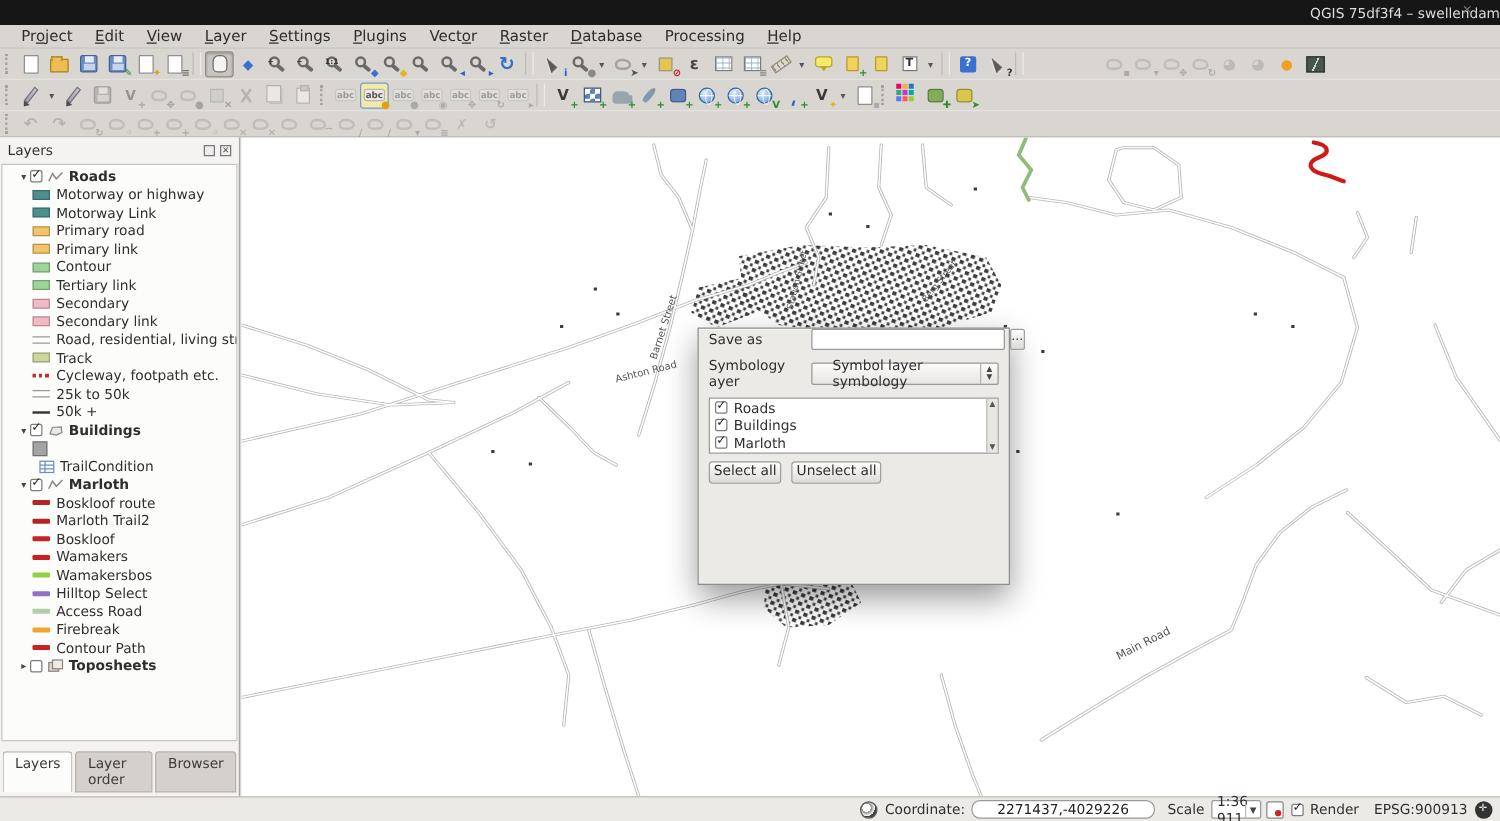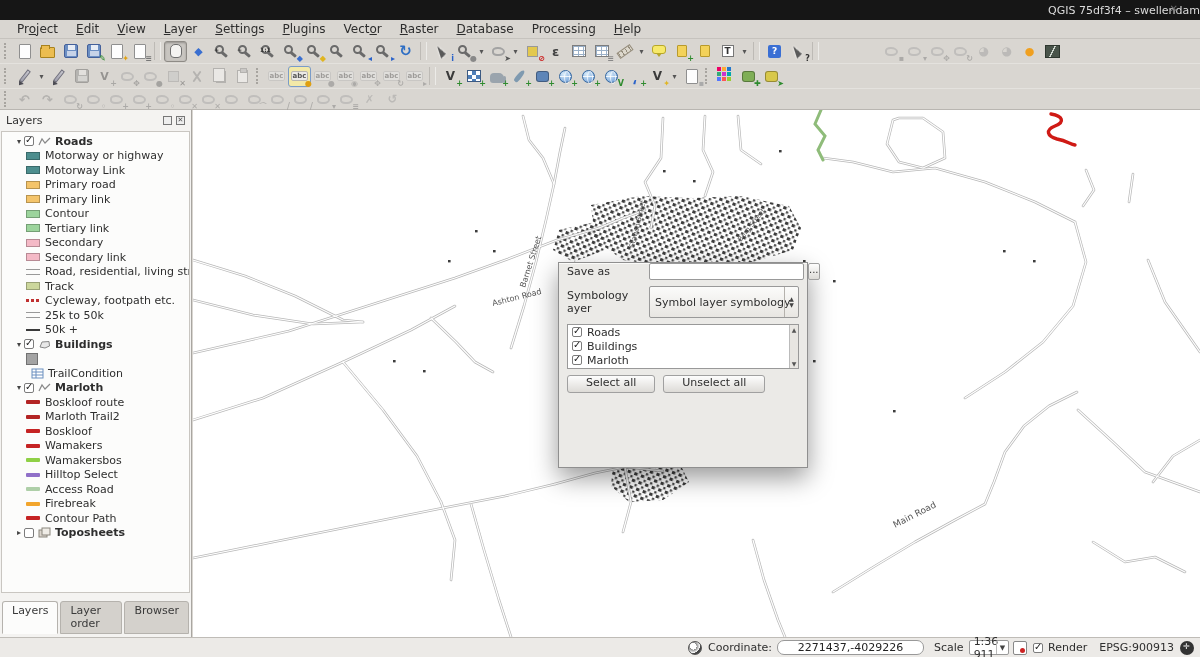--- a/index.html
+++ b/index.html
@@ -90,27 +90,27 @@
   .ptab.active{background:#fcfcfb;border-bottom-color:#fcfcfb;}
   
   #map{position:absolute;left:193px;top:110px;width:1007px;height:527px;background:#fff;overflow:hidden;}
   
   #dialog{position:absolute;left:558px;top:262px;width:250px;height:206px;background:#ebeae7;border:1px solid #8f8f8f;box-shadow:0 10px 24px rgba(0,0,0,.4),inset 0 1px 0 #fafaf8;font-size:11px;color:#2e2e2e;}
   #dialog .dlg-title{text-align:center;font-weight:bold;font-size:11px;padding:4px 0 5px;}
   .dlg-row{display:flex;align-items:center;padding:0 8px;margin-bottom:6px;}
   .dlg-row label{width:82px;flex:0 0 auto;}
   .txt{flex:1;height:17px;background:#fff;border:1px solid #999;border-radius:2px;font:11px "DejaVu Sans",sans-serif;padding:0 4px;color:#222;}
   .mini-btn{width:20px;height:17px;margin-left:4px;background:linear-gradient(#fdfdfd,#dddbd7);border:1px solid #a0a0a0;border-radius:2px;font-size:10px;line-height:12px;color:#333;text-align:center;}
-  .combo{flex:1;height:32px;background:linear-gradient(#fbfbfa,#e8e6e2);border:1px solid #999;border-radius:2px;display:flex;align-items:center;padding-left:5px;position:relative;}
+  .combo{flex:1;height:18px;background:linear-gradient(#fbfbfa,#e8e6e2);border:1px solid #999;border-radius:2px;display:flex;align-items:center;padding-left:16px;position:relative;}
   .combo .spin{position:absolute;right:0;top:0;bottom:0;width:14px;border-left:1px solid #b5b2ad;display:flex;flex-direction:column;align-items:center;justify-content:center;font-size:6px;color:#444;line-height:6px;}
   #dlg-list{margin:0 8px 6px;height:45px;background:#fff;border:1px solid #999;position:relative;overflow:hidden;}
   .dlg-li{height:14px;display:flex;align-items:center;padding-left:4px;}
   #dlg-scroll{position:absolute;right:0;top:0;bottom:0;width:9px;background:#e8e6e2;border-left:1px solid #bbb;font-size:6px;color:#555;display:flex;flex-direction:column;justify-content:space-between;align-items:center;padding:1px 0;}
   .btnrow{display:flex;padding:0 8px;margin-bottom:7px;}
-  .btn{height:18px;padding:0 18px;margin-right:8px;background:linear-gradient(#fdfdfd,#dddbd7);border:1px solid #a0a0a0;border-radius:3px;font:11px "DejaVu Sans",sans-serif;color:#2e2e2e;text-align:center;}
+  .btn{height:18px;padding:0 3px;margin-right:8px;background:linear-gradient(#fdfdfd,#dddbd7);border:1px solid #a0a0a0;border-radius:3px;font:11px "DejaVu Sans",sans-serif;color:#2e2e2e;text-align:center;}
   .chkrow{display:flex;align-items:center;padding:0 8px 0 14px;margin-bottom:8px;}
   .chkrow .cbx{margin-right:6px;}
   .dlg-actions{display:flex;justify-content:flex-end;padding-right:10px;}
   .btn.default{background:linear-gradient(#d8e6f6,#b9d2ec);border-color:#6f94c0;margin-right:6px;}
   .btn.default::first-letter{text-decoration:underline;}
   .btn.disabled{color:#a3a3a3;background:#e6e4e1;border-color:#b8b6b2;margin-right:0;}
   
   #statusbar{position:absolute;left:0;top:637px;width:1200px;height:20px;background:#eceae7;border-top:1px solid #bfbcb7;display:flex;align-items:center;font-size:11px;color:#2e2e2e;padding-left:688px;}
   #statusbar .lbl{margin-right:5px;}
   #coord-input{width:178px;height:15px;background:#fff;border:1px solid #999;border-radius:7px;text-align:center;font:11px "DejaVu Sans",sans-serif;color:#222;margin-right:10px;}

